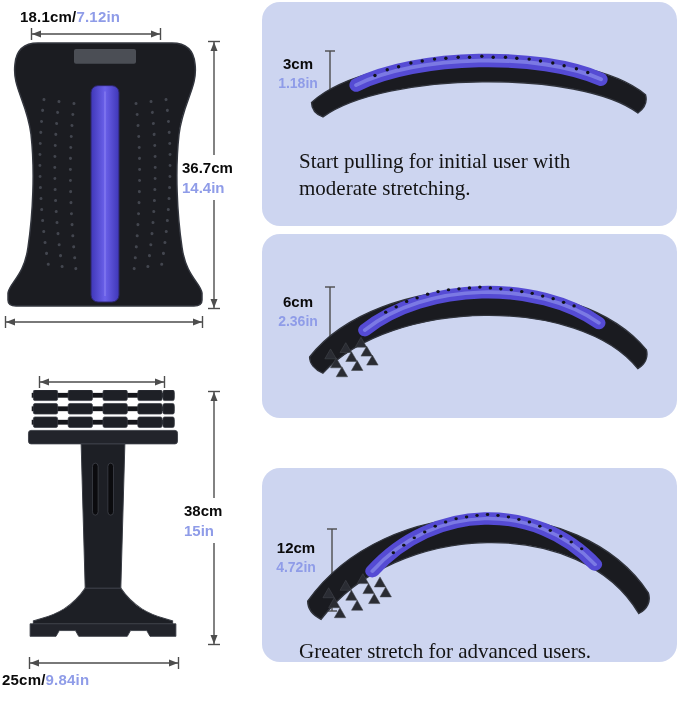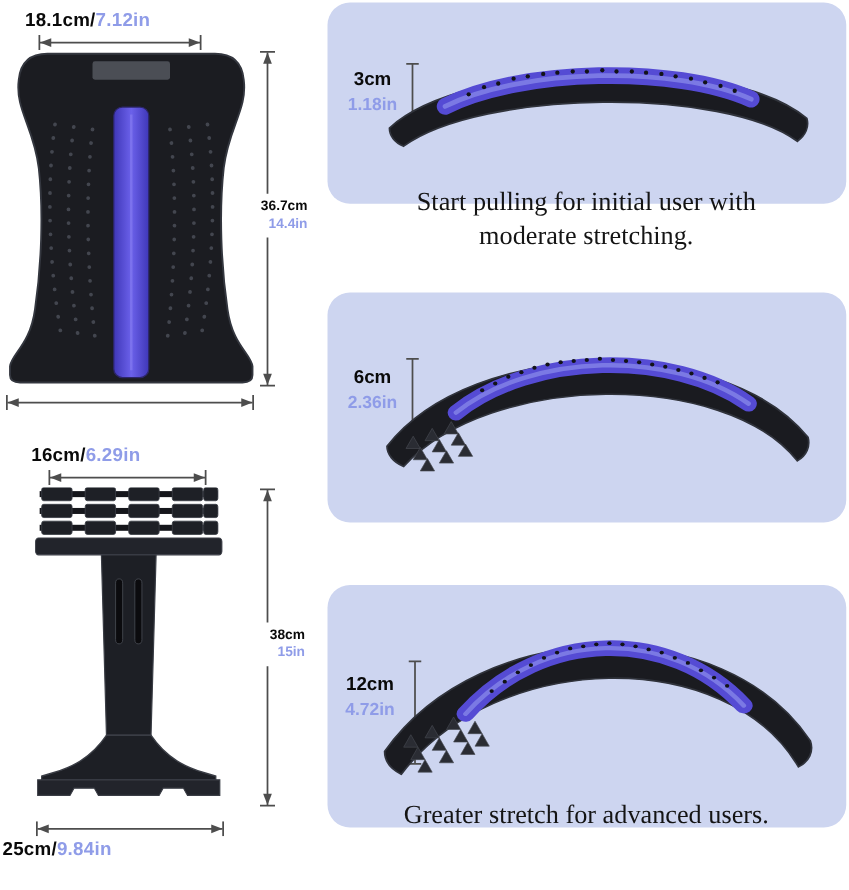--- a/index.html
+++ b/index.html
@@ -4,36 +4,36 @@
 <style>
   *{margin:0;padding:0;box-sizing:border-box}
   html,body{background:#ffffff}
   body{width:679px;height:712px;position:relative;overflow:hidden;
        font-family:"Liberation Sans",sans-serif}
   .stage{position:absolute;left:0;top:0;width:679px;height:712px}
   .abs{position:absolute}
   .dim-text{position:absolute;font-size:15px;font-weight:700;color:#0a0a0a;
             text-align:left;letter-spacing:.2px;white-space:nowrap}
   .in{color:var(--inch_text,#8f9ce8)}
-  .vdim-text{position:absolute;text-align:right;font-size:11px;font-weight:700;
+  .vdim-text{position:absolute;text-align:left;font-size:15px;font-weight:700;
              background:#fff;padding:3px 2px;line-height:1.3;color:#0a0a0a;z-index:2}
   svg.arrow{position:absolute}
   svg.arrow line{stroke:var(--dimension_line,#4d4d4d);stroke-width:1.4}
   svg.arrow polygon{fill:var(--dimension_line,#4d4d4d)}
   .panel{position:absolute;left:262px;width:415px;border-radius:18px;
          background:var(--panel_bg,#cdd5f0)}
-  .p1{top:2px;height:161px}
+  .p1{top:2px;height:224px}
   .p2{top:234px;height:184px}
   .p3{top:468px;height:194px}
   .abs-in{position:absolute}
   .pdim{position:absolute;text-align:center;font-weight:700;font-size:15px;
         color:#0a0a0a;line-height:1.3;width:56px}
   .pdim .in{font-size:14px}
   svg.ptick line{stroke:var(--dimension_line,#4d4d4d);stroke-width:1.4}
-  .caption{position:absolute;left:37px;width:340px;text-align:center;
+  .caption{position:absolute;left:37px;width:340px;text-align:left;
            font-family:"Liberation Serif",serif;font-size:21px;line-height:1.28;
            color:var(--caption_text,#141414)}
 </style>
 </head>
 <body>
 
 <div class="stage">
 
   <div class="dim-text" style="left:20px;top:8px;width:152px">
     <span>18.1cm/</span><span class="in">7.12in</span>
@@ -84,23 +84,20 @@
   </div>
 
   <svg class="arrow" style="left:4px;top:316px" width="200" height="12">
     <line x1="1.5" y1="0" x2="1.5" y2="12"></line>
       <line x1="198.5" y1="0" x2="198.5" y2="12"></line>
     <line x1="2" y1="6" x2="198" y2="6"></line>
     <polygon points="2,6 11,2.5 11,9.5"></polygon>
       <polygon points="198,6 189,2.5 189,9.5"></polygon>
   </svg>
 
-  <div class="dim-text" style="left:25px;top:356px;width:150px">
-    <span>16cm/</span><span class="in">6.29in</span>
-  </div>
   <svg class="arrow" style="left:38px;top:376px" width="128" height="12">
     <line x1="1.5" y1="0" x2="1.5" y2="12"></line>
       <line x1="126.5" y1="0" x2="126.5" y2="12"></line>
     <line x1="2" y1="6" x2="126" y2="6"></line>
     <polygon points="2,6 11,2.5 11,9.5"></polygon>
       <polygon points="126,6 117,2.5 117,9.5"></polygon>
   </svg>
 
   <svg class="abs" style="left:22px;top:390px" width="162" height="255" viewBox="0 0 200 265" preserveAspectRatio="none">
     <g fill="#1e2026" stroke="#3a3d45" stroke-width="0.8">

